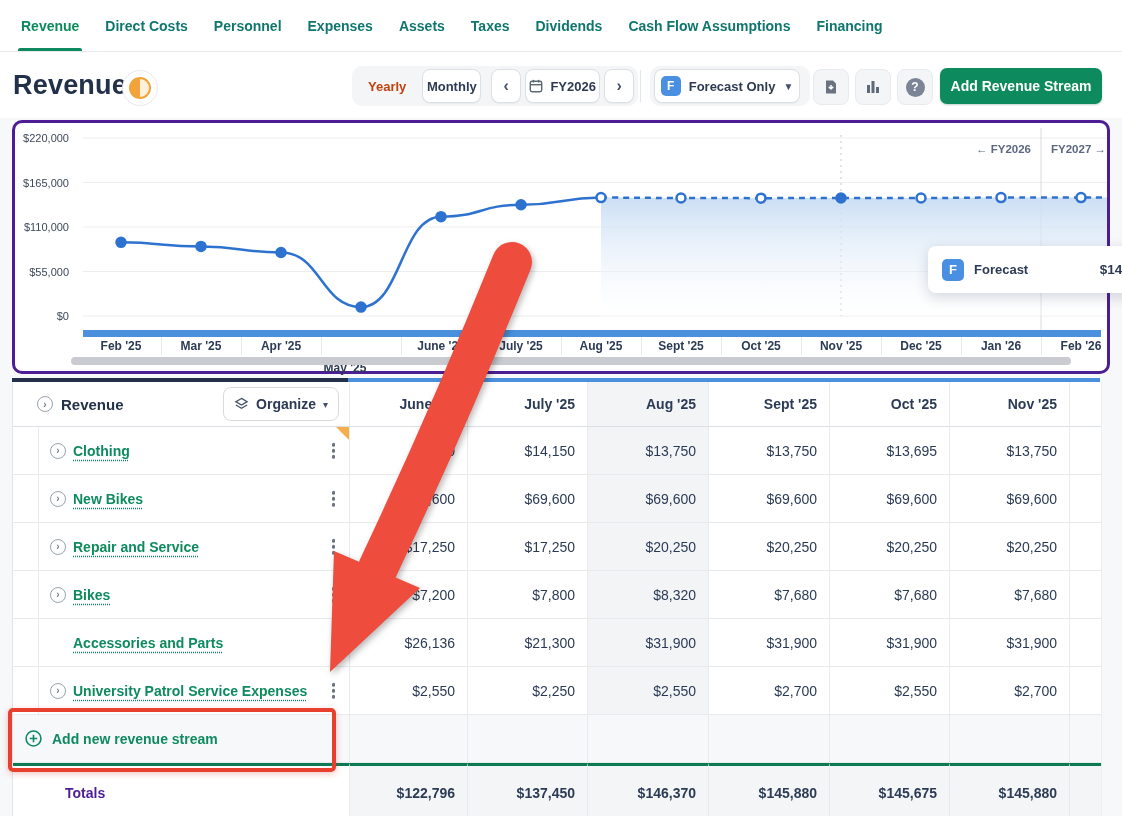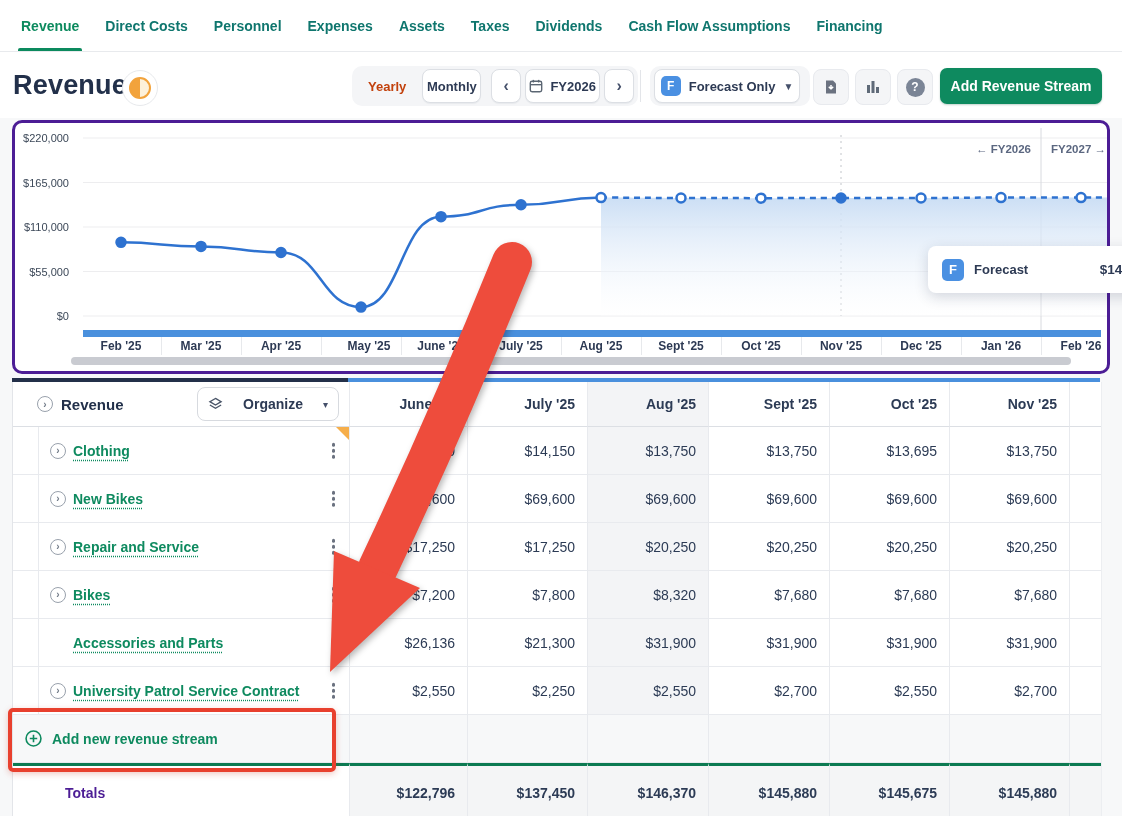--- a/index.html
+++ b/index.html
@@ -53,21 +53,21 @@
   .stream-link{margin-left:7px;font-size:14px;font-weight:700;color:#0e8a5f;text-decoration:underline dotted;text-underline-offset:4px;cursor:pointer;}
   .kebab{position:absolute;right:12px;top:50%;transform:translateY(-50%);cursor:pointer;padding:2px;}
   .kebab i{display:block;width:3.5px;height:3.5px;border-radius:50%;background:#6b7280;margin:2.5px 0;}
   .corner{position:absolute;top:0;right:0;width:0;height:0;border-top:13px solid #f6ae4a;border-left:13px solid transparent;}
   .t-addrow .t-cell{height:48px;background:#f7f8f9;}
   .addlabel{margin-left:10px;font-size:14px;font-weight:700;color:#0e8a5f;cursor:pointer;}
   .t-totals .t-cell{height:57px;border-top:3px solid #0c7a52;font-weight:700;background:#f4f5f6;}
   .t-totals .t-cell.first{background:#fff;}
   .totlabel{margin-left:52px;font-size:14px;font-weight:700;color:#4c1d95;}
   .hdr-title{display:flex;align-items:center;gap:8px;margin-left:24px;font-size:15px;}
-  .organize{position:absolute;right:10px;top:50%;transform:translateY(-50%);height:32px;background:#fff;border:1px solid #d7dadf;border-radius:8px;display:flex;align-items:center;gap:20px;padding:0 10px;font-size:14px;font-weight:600;color:#2d3a54;cursor:pointer;}
+  .organize{position:absolute;right:10px;top:50%;transform:translateY(-50%);height:32px;background:#fff;border:1px solid #d7dadf;border-radius:8px;display:flex;align-items:center;gap:7px;padding:0 10px;font-size:14px;font-weight:600;color:#2d3a54;cursor:pointer;}
   .annot{position:absolute;left:0;top:0;width:1122px;height:816px;pointer-events:none;z-index:40;}
   .redbox{position:absolute;left:8px;top:708px;width:320px;height:56px;border:4px solid #e8402e;border-radius:5px;z-index:39;pointer-events:none;box-shadow:0 2px 6px rgba(200,40,20,.25);}
 </style>
 </head>
 <body>
 
 <div class="stage">
   <div class="topwhite"></div>
 
   <div class="nav" id="nav">
@@ -179,21 +179,21 @@
         <circle cx="986" cy="74.57336363636364" r="4.5" fill="#ffffff" stroke="#2e72d0" stroke-width="2.5"></circle>
         <circle cx="1066" cy="74.57336363636364" r="4.5" fill="#ffffff" stroke="#2e72d0" stroke-width="2.5"></circle>
       </svg>
     <div class="strip"></div>
     <div id="xlabels">
         <div class="xlab" style="left: 66px;">Feb '25</div>
         <div class="xlab" style="left: 146px;">Mar '25</div>
         <div class="xtick" style="left: 146px;"></div>
         <div class="xlab" style="left: 226px;">Apr '25</div>
         <div class="xtick" style="left: 226px;"></div>
-        <div class="xlab" style="left: 314px;">May '25</div>
+        <div class="xlab" style="left: 290px; margin-top: 22px;">May '25</div>
         <div class="xtick" style="left: 306px;"></div>
         <div class="xlab" style="left: 386px;">June '25</div>
         <div class="xtick" style="left: 386px;"></div>
         <div class="xlab" style="left: 466px;">July '25</div>
         <div class="xtick" style="left: 466px;"></div>
         <div class="xlab" style="left: 546px;">Aug '25</div>
         <div class="xtick" style="left: 546px;"></div>
         <div class="xlab" style="left: 626px;">Sept '25</div>
         <div class="xtick" style="left: 626px;"></div>
         <div class="xlab" style="left: 706px;">Oct '25</div>
@@ -330,21 +330,21 @@
         <div class="t-cell hl">$31,900</div>
         <div class="t-cell">$31,900</div>
         <div class="t-cell">$31,900</div>
         <div class="t-cell">$31,900</div>
         <div class="t-cell"></div>
       </div>
       <div class="t-row t-data">
         <div class="t-cell first">
           <div class="gutter"></div>
           <div class="expand">›</div>
-          <div class="stream-link">University Patrol Service Contract</div>
+          <div class="stream-link">University Patrol Service Expenses</div>
           <div class="kebab">
             <i></i>
             <i></i>
             <i></i>
           </div>
         </div>
         <div class="t-cell">$2,550</div>
         <div class="t-cell">$2,250</div>
         <div class="t-cell hl">$2,550</div>
         <div class="t-cell">$2,700</div>

